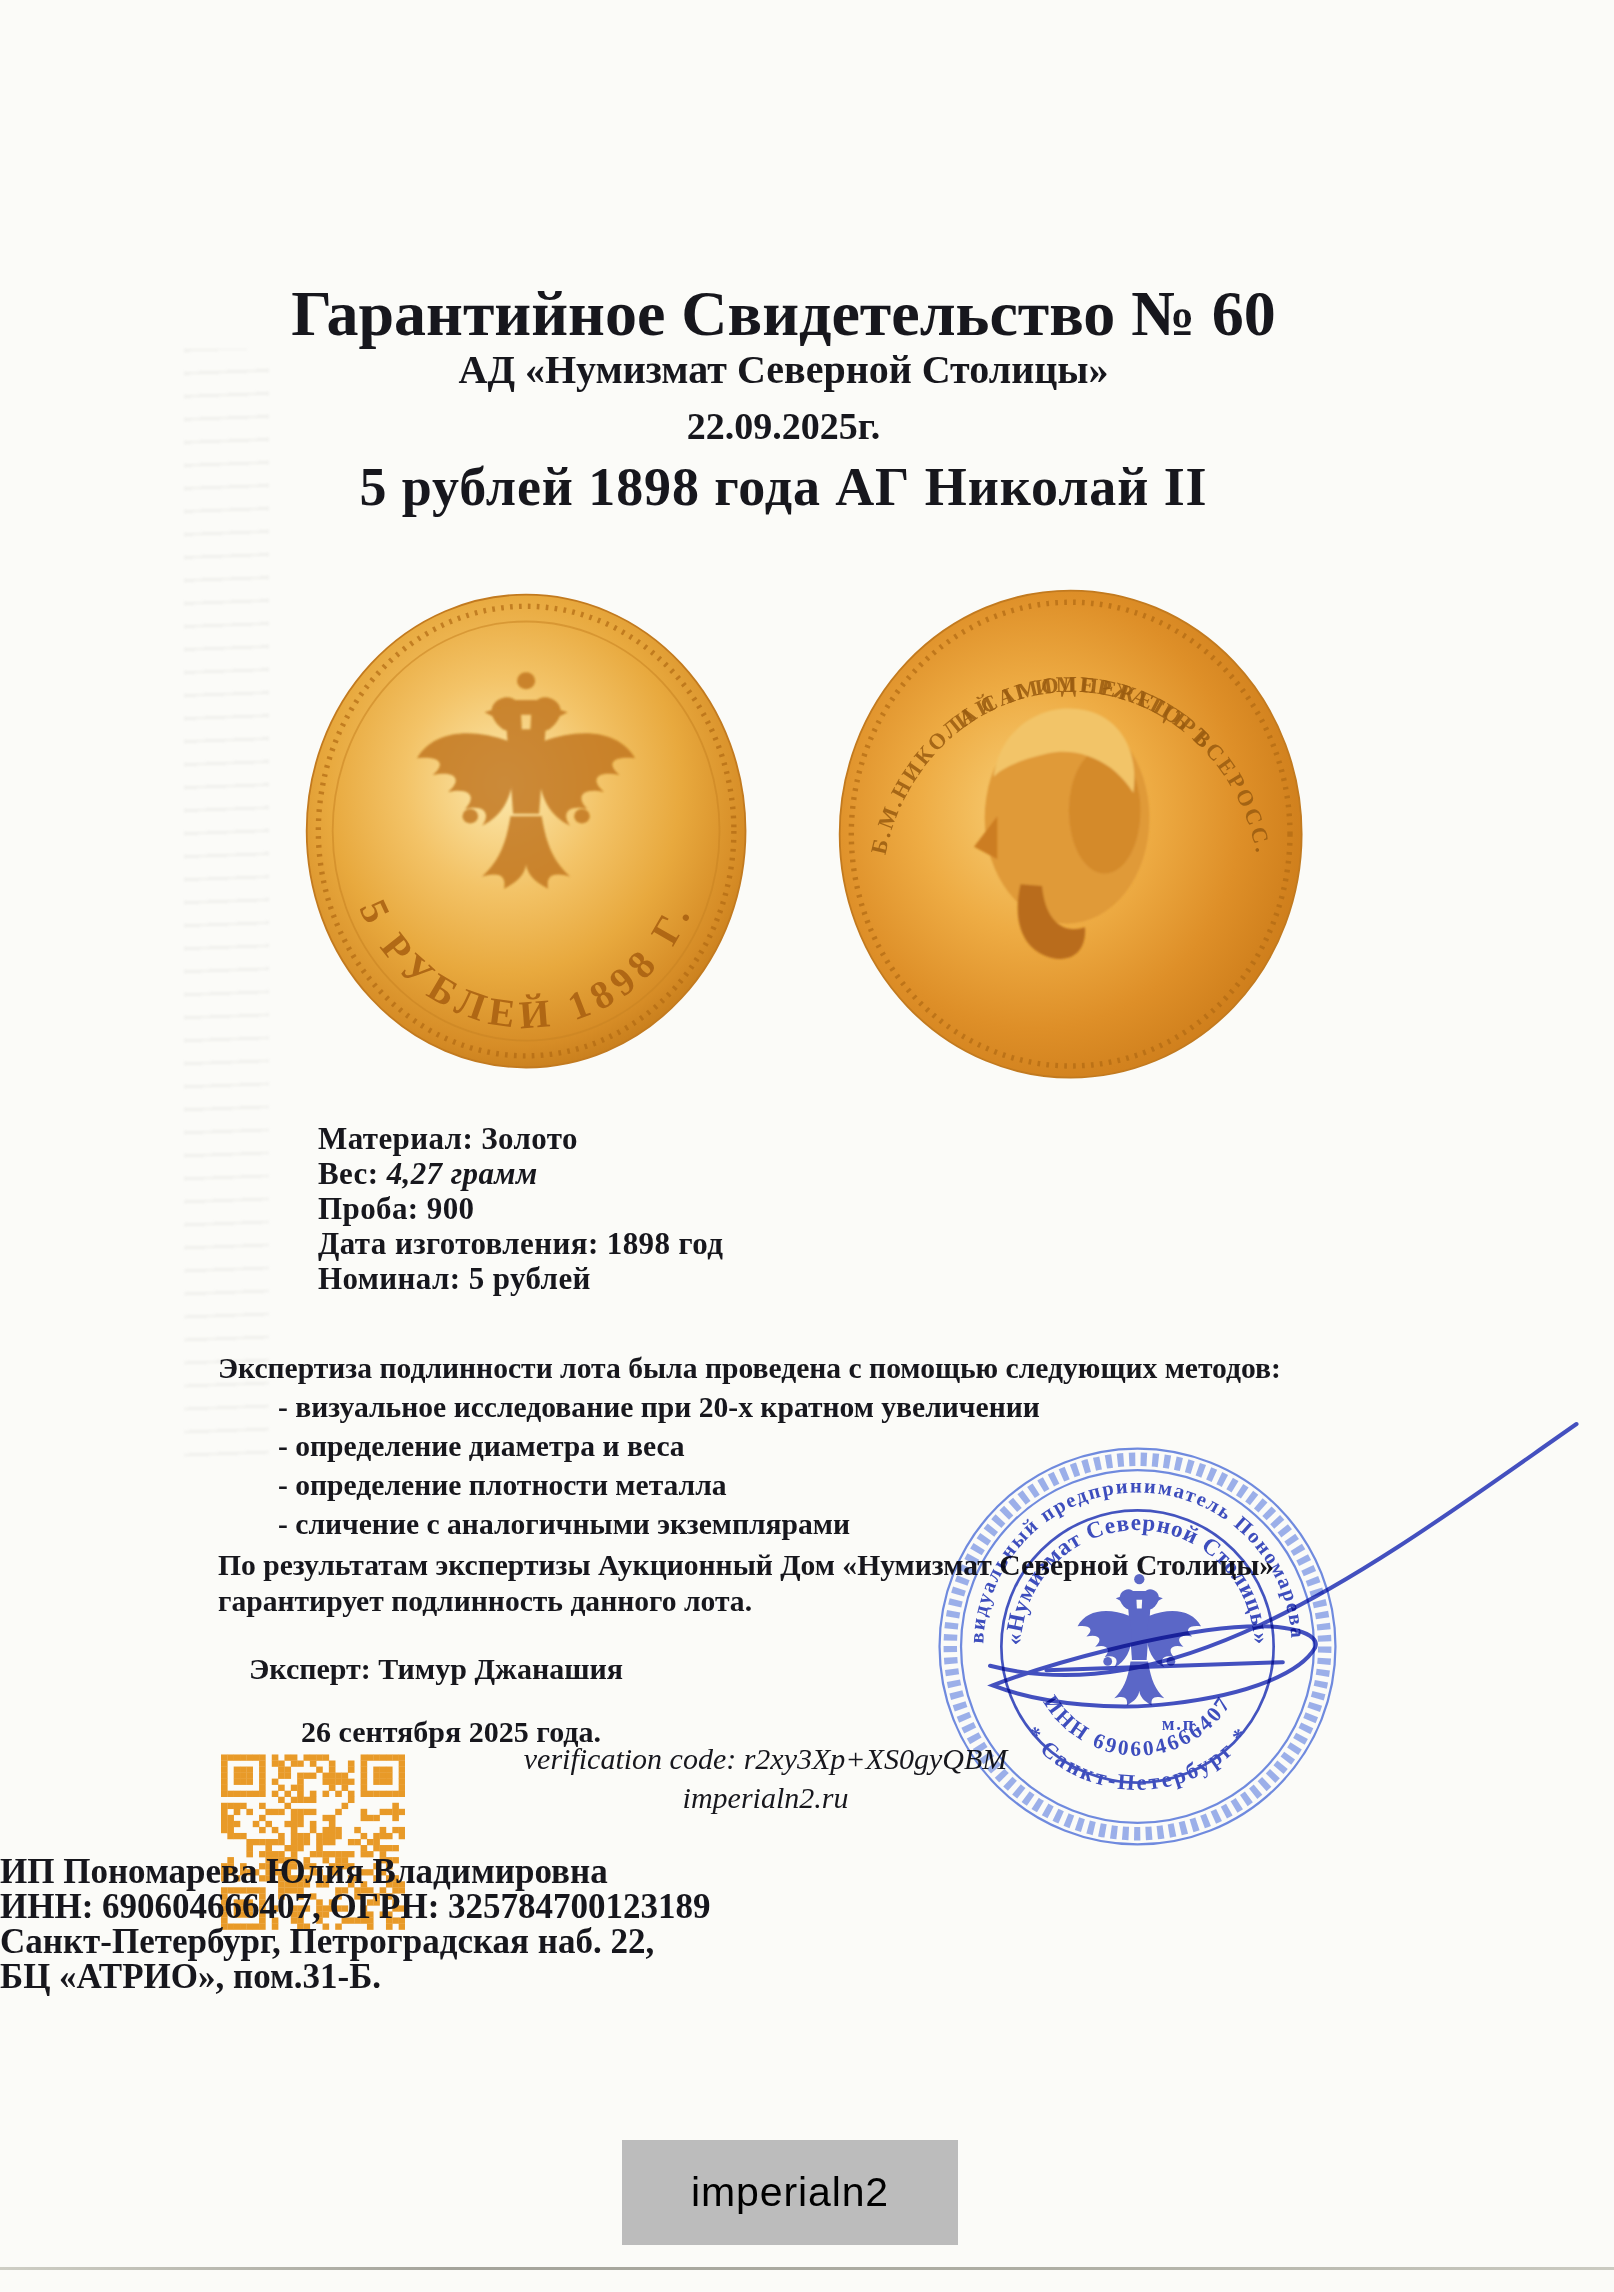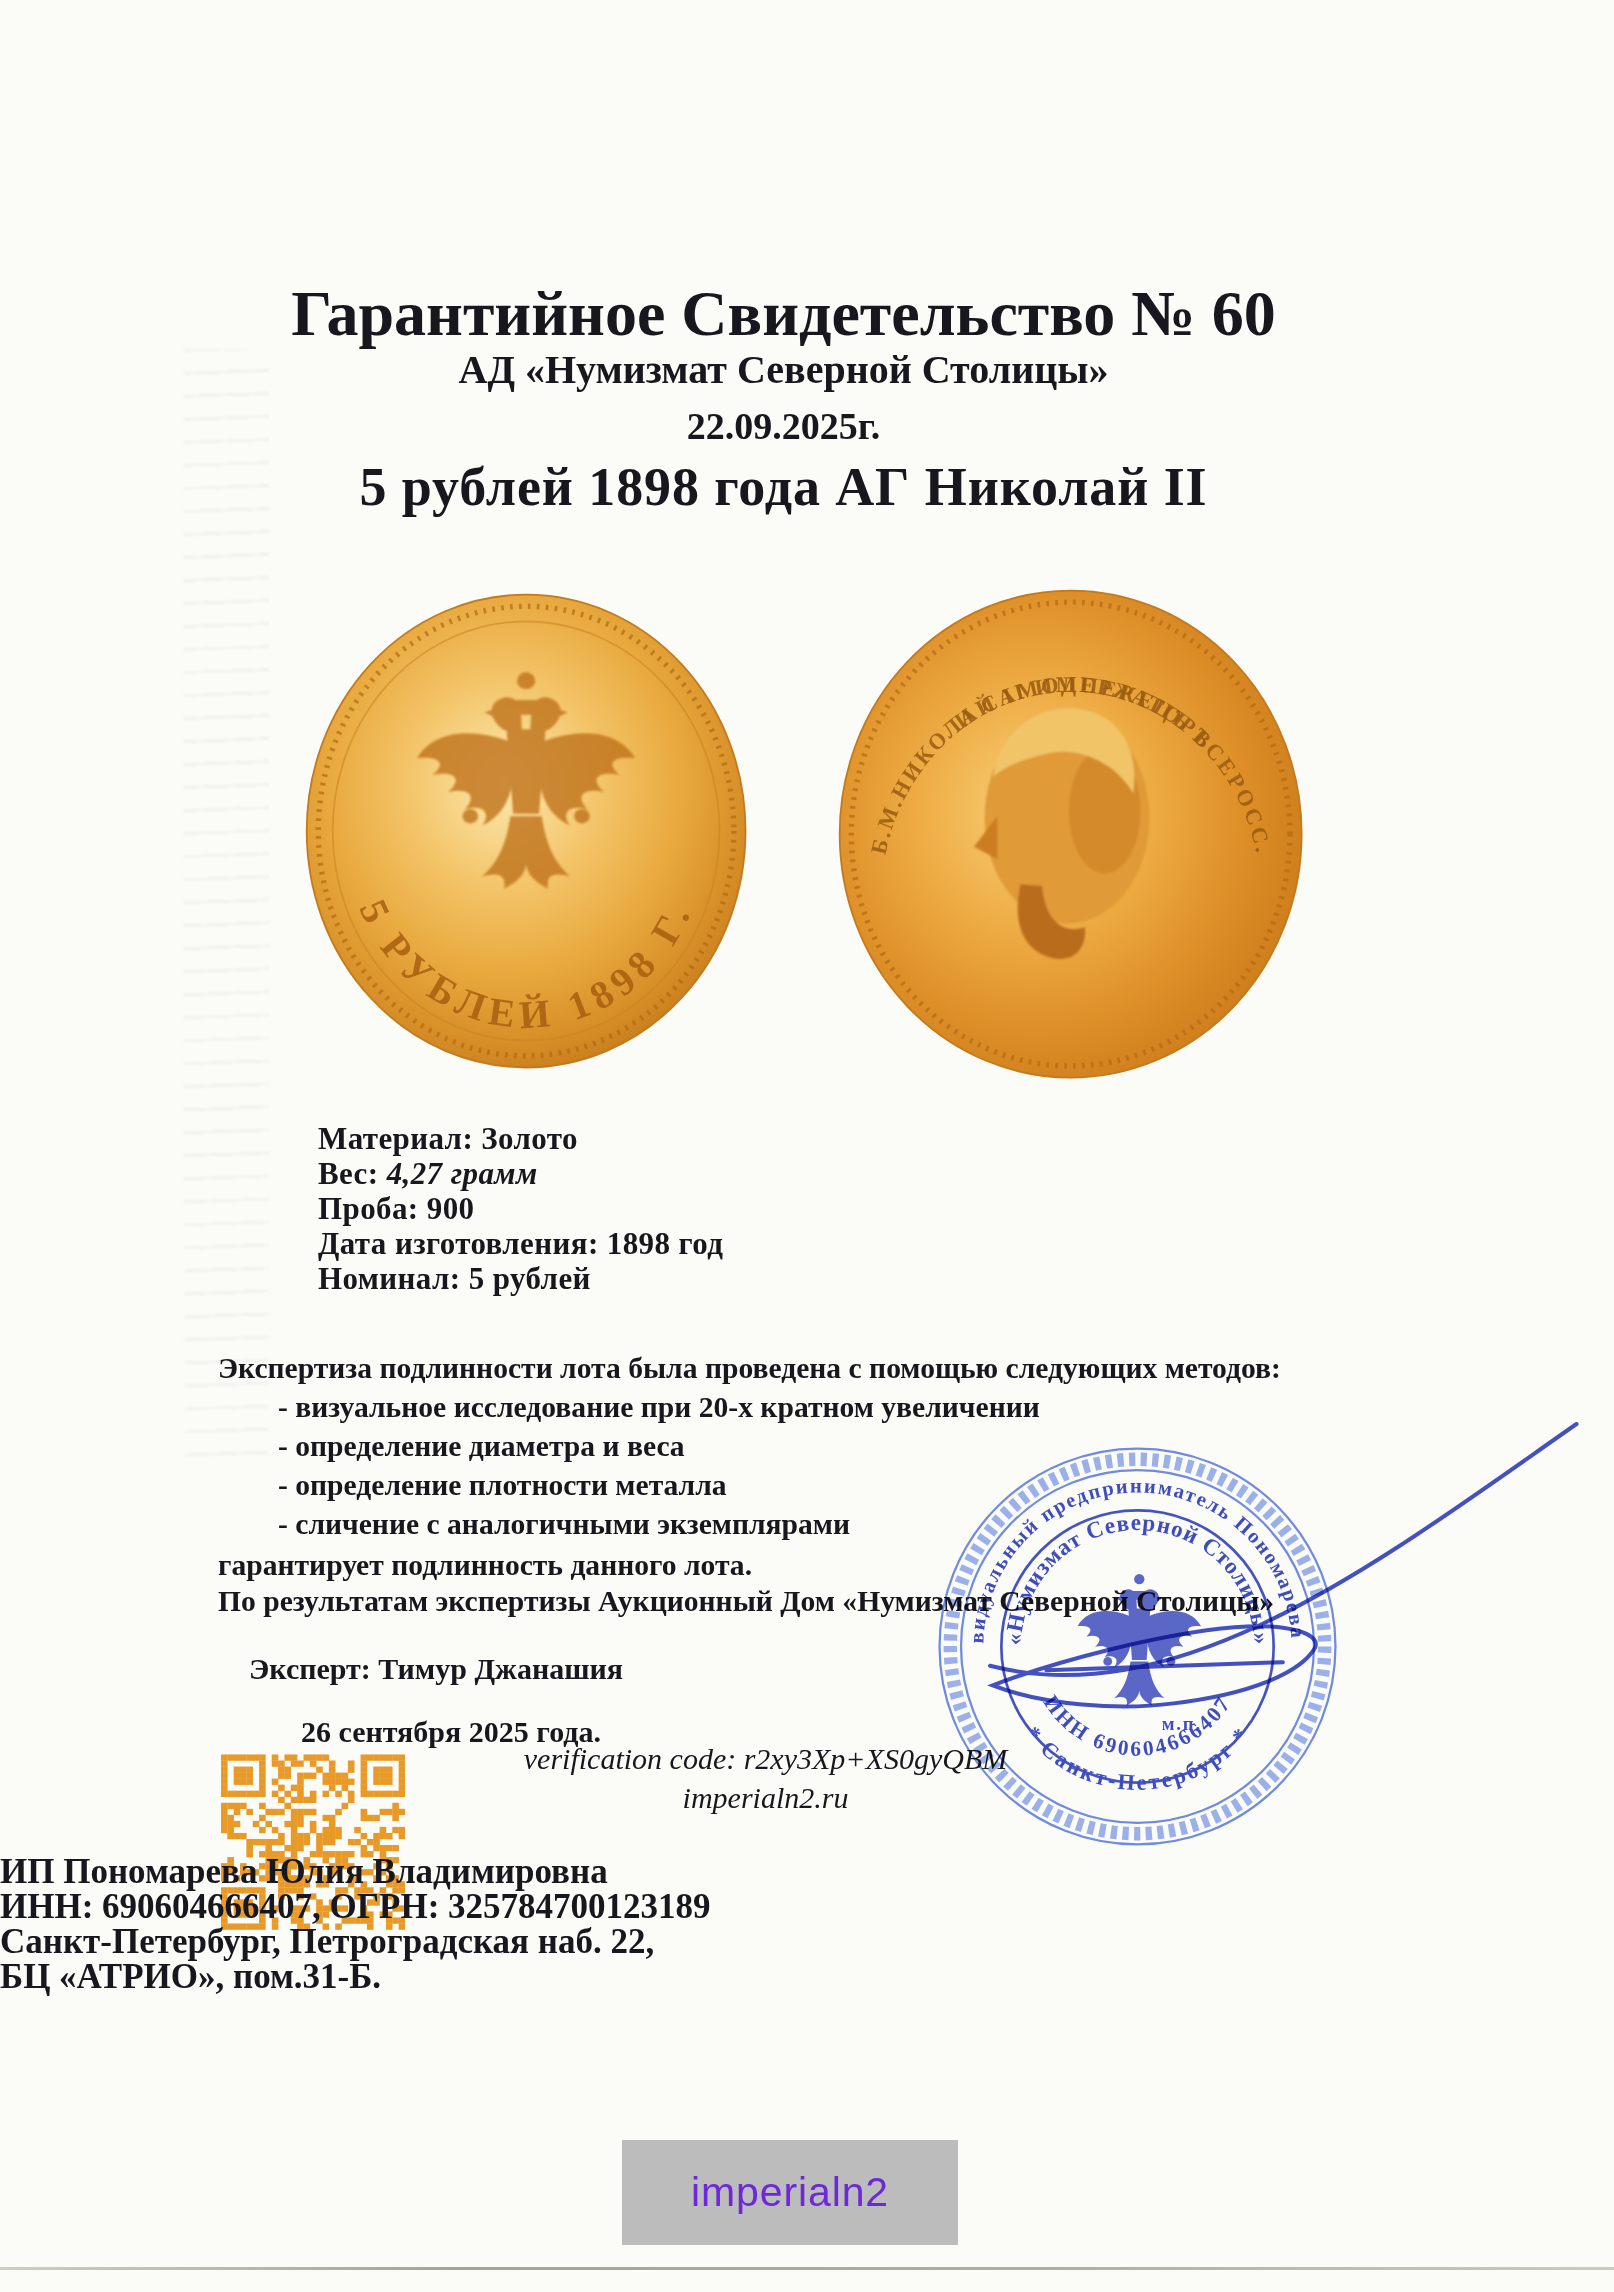--- a/index.html
+++ b/index.html
@@ -50,21 +50,21 @@
   .seller{position:absolute;left:0;top:1854px;width:1433px;text-align:left;
           font-size:35px;line-height:35px;font-weight:bold;}
   
   .stamp{position:absolute;left:927px;top:1436px;mix-blend-mode:multiply;opacity:.95;}
   .stamp text{font-family:"Liberation Serif","DejaVu Serif",serif;font-weight:bold;}
   .signature{position:absolute;left:896px;top:1388px;mix-blend-mode:multiply;}
   
   .watermark{position:absolute;left:622px;top:2140px;width:336px;height:105px;
     background:#bcbcbc;display:flex;align-items:center;justify-content:center;}
   .watermark span{font-family:"Liberation Sans","DejaVu Sans",sans-serif;
-    font-size:41px;color:#6d28d9;letter-spacing:0.9px;}
+    font-size:41px;color:#000000;letter-spacing:0.9px;}
   .hiddefs{position:absolute;width:0;height:0;}
 </style>
 </head>
 <body>
 
 <svg class="hiddefs" aria-hidden="true">
   <defs>
     <g id="dbl-eagle">
       <circle cx="100" cy="12" r="7"></circle>
       <path d="M86 28 h28 l-5 12 h-18 z"></path>
@@ -158,22 +158,22 @@
     <div><span>Номинал:</span> <span>5 рублей</span></div>
   </section>
 
   <section class="expertise">
     <div>Экспертиза подлинности лота была проведена с помощью следующих методов:</div>
     <div class="method">- визуальное исследование при 20-х кратном увеличении</div>
     <div class="method">- определение диаметра и веса</div>
     <div class="method">- определение плотности металла</div>
     <div class="method">- сличение с аналогичными экземплярами</div>
     <div class="conclusion">
+      <div>По результатам экспертизы Аукционный Дом «Нумизмат Северной Столицы»</div>
       <div>гарантирует подлинность данного лота.</div>
-      <div>По результатам экспертизы Аукционный Дом «Нумизмат Северной Столицы»</div>
     </div>
   </section>
 
   <div class="expert-line">Эксперт: Тимур Джанашия</div>
   <div class="date-line">26 сентября 2025 года.</div>
 
   <div class="verify">
     <div>verification code: r2xy3Xp+XS0gyQBM</div>
     <div>imperialn2.ru</div>
   </div>

